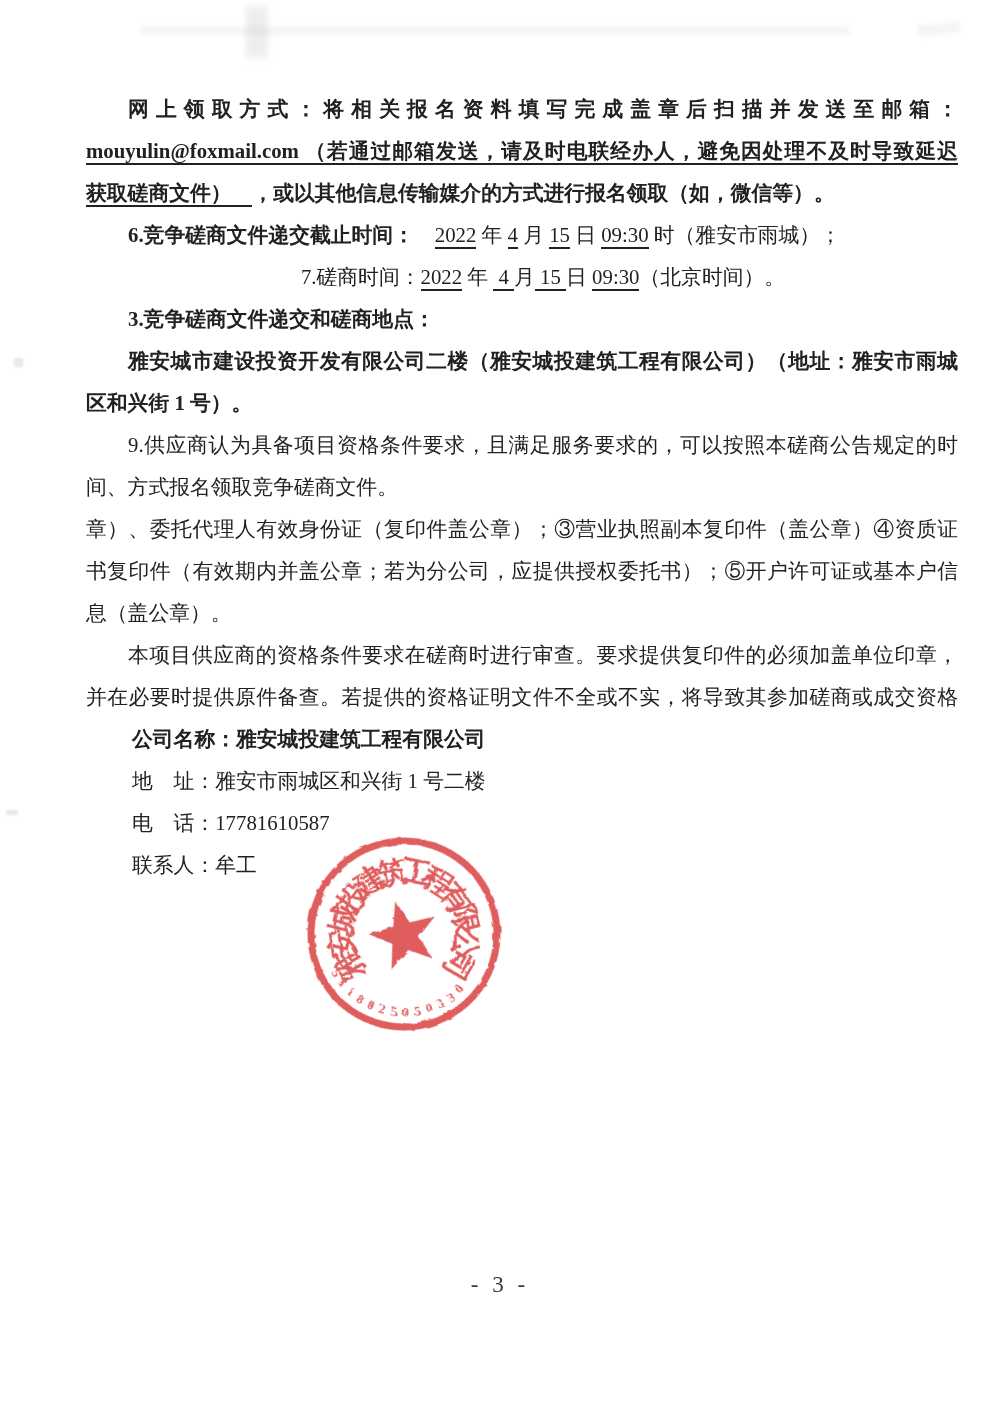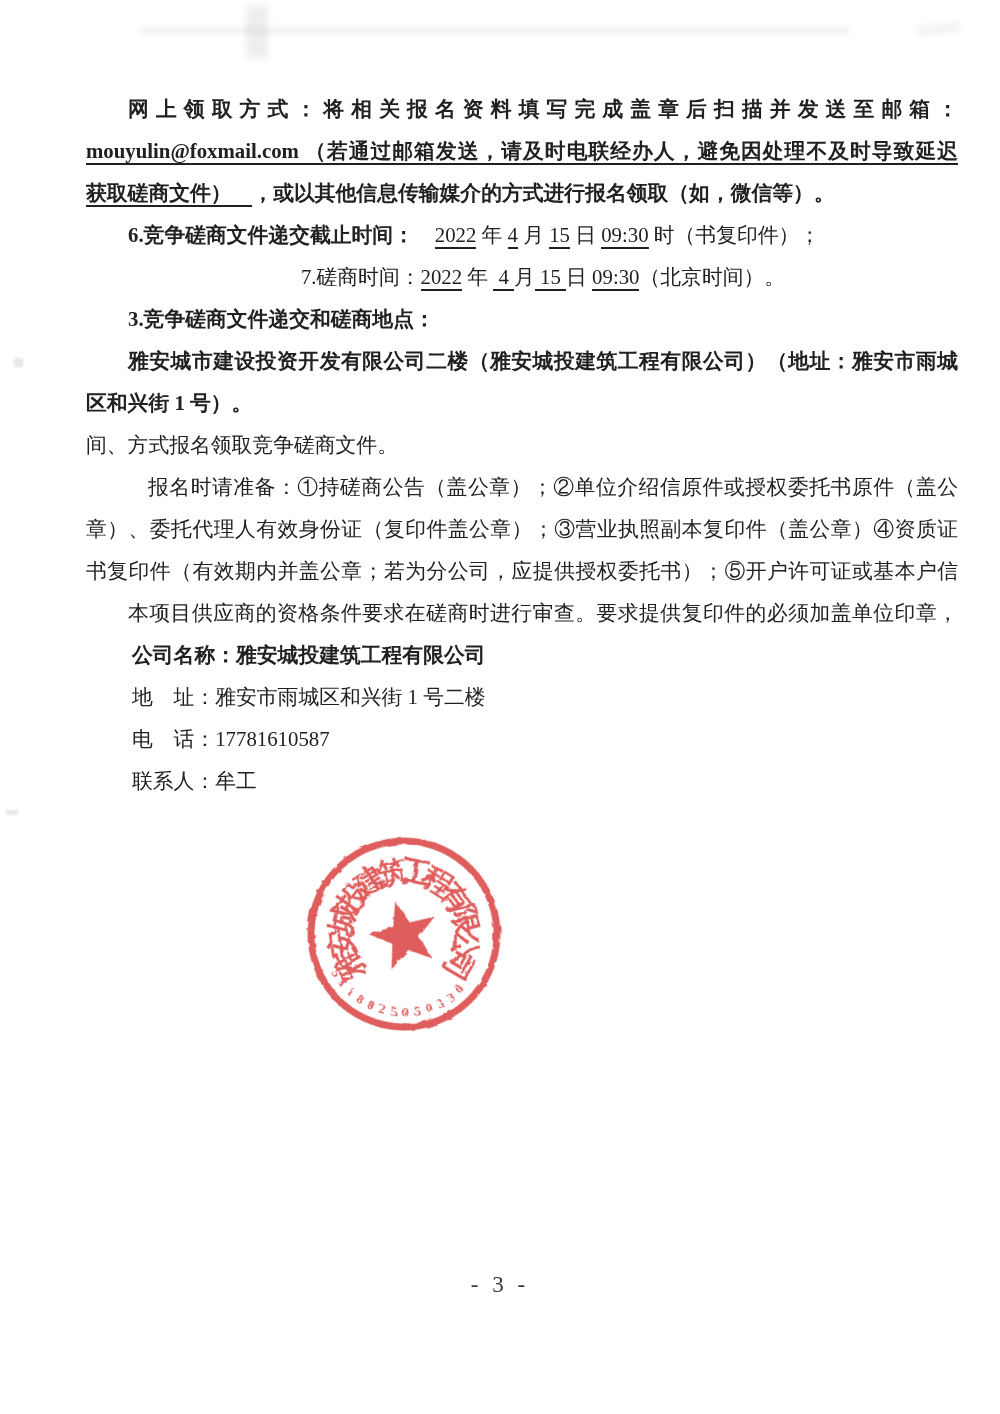--- a/index.html
+++ b/index.html
@@ -51,30 +51,32 @@
   <div class="smudge sm1"></div>
   <div class="smudge sm2"></div>
   <div class="smudge sm3"></div>
   <div class="smudge sm4"></div>
   <div class="smudge sm5"></div>
 
   <div class="doc">
       <div class="ln j" style="text-indent: 42px;"><span class="b">网上领取方式：将相关报名资料填写完成盖章后扫描并发送至邮箱：</span></div>
       <div class="ln j"><span class="b u">mouyulin@foxmail.com （若通过邮箱发送，请及时电联经办人，避免因处理不及时导致延迟</span></div>
       <div class="ln"><span class="b u">获取磋商文件）　</span><span class="b">，或以其他信息传输媒介的方式进行报名领取（如，微信等）。</span></div>
-      <div class="ln" style="text-indent: 42px;"><span class="b">6.竞争磋商文件递交截止时间：</span><span>　</span><span class="u">2022</span><span> 年 </span><span class="u">4</span><span> 月 </span><span class="u">15</span><span> 日 </span><span class="u">09:30</span><span> 时（书复印件）；</span></div>
+      <div class="ln" style="text-indent: 42px;"><span class="b">6.竞争磋商文件递交截止时间：</span><span>　</span><span class="u">2022</span><span> 年 </span><span class="u">4</span><span> 月 </span><span class="u">15</span><span> 日 </span><span class="u">09:30</span><span> 时（雅安市雨城）；</span></div>
       <div class="ln" style="text-indent: 42px; text-align: center;"><span>7.磋商时间：</span><span class="u">2022</span><span> 年 </span><span class="u"> 4 </span><span>月</span><span class="u"> 15 </span><span>日 </span><span class="u">09:30</span><span>（北京时间）。</span></div>
       <div class="ln" style="text-indent: 42px;"><span class="b">3.竞争磋商文件递交和磋商地点：</span></div>
       <div class="ln j" style="text-indent: 42px;"><span class="b">雅安城市建设投资开发有限公司二楼（雅安城投建筑工程有限公司）（地址：雅安市雨城</span></div>
       <div class="ln"><span class="b">区和兴街 1 号）。</span></div>
+      <div class="ln j" style="text-indent: 42px;"><span>9.供应商认为具备项目资格条件要求，且满足服务要求的，可以按照本磋商公告规定的时</span></div>
       <div class="ln"><span>间、方式报名领取竞争磋商文件。</span></div>
-      <div class="ln j" style="text-indent: 62px;"><span>报名时请准备：①持磋商公告（盖公章）；②单位介绍信原件或授权委托书原件（盖公</span></div>
       <div class="ln j"><span>章）、委托代理人有效身份证（复印件盖公章）；③营业执照副本复印件（盖公章）④资质证</span></div>
       <div class="ln j"><span>书复印件（有效期内并盖公章；若为分公司，应提供授权委托书）；⑤开户许可证或基本户信</span></div>
+      <div class="ln"><span>息（盖公章）。</span></div>
       <div class="ln j" style="text-indent: 42px;"><span>本项目供应商的资格条件要求在磋商时进行审查。要求提供复印件的必须加盖单位印章，</span></div>
+      <div class="ln j"><span>并在必要时提供原件备查。若提供的资格证明文件不全或不实，将导致其参加磋商或成交资格</span></div>
       <div class="ln" style="text-indent: 46px;"><span class="b">公司名称：雅安城投建筑工程有限公司</span></div>
       <div class="ln" style="text-indent: 46px;"><span>地　址：雅安市雨城区和兴街 1 号二楼</span></div>
       <div class="ln" style="text-indent: 46px;"><span>电　话：17781610587</span></div>
       <div class="ln" style="text-indent: 46px;"><span>联系人：牟工</span></div>
     </div>
 
   <svg class="seal" viewBox="0 0 220 220">
       <defs>
         <filter id="sealRough" x="-10%" y="-10%" width="120%" height="120%">
           <feTurbulence type="fractalNoise" baseFrequency="0.12" numOctaves="2" result="n"></feTurbulence>

